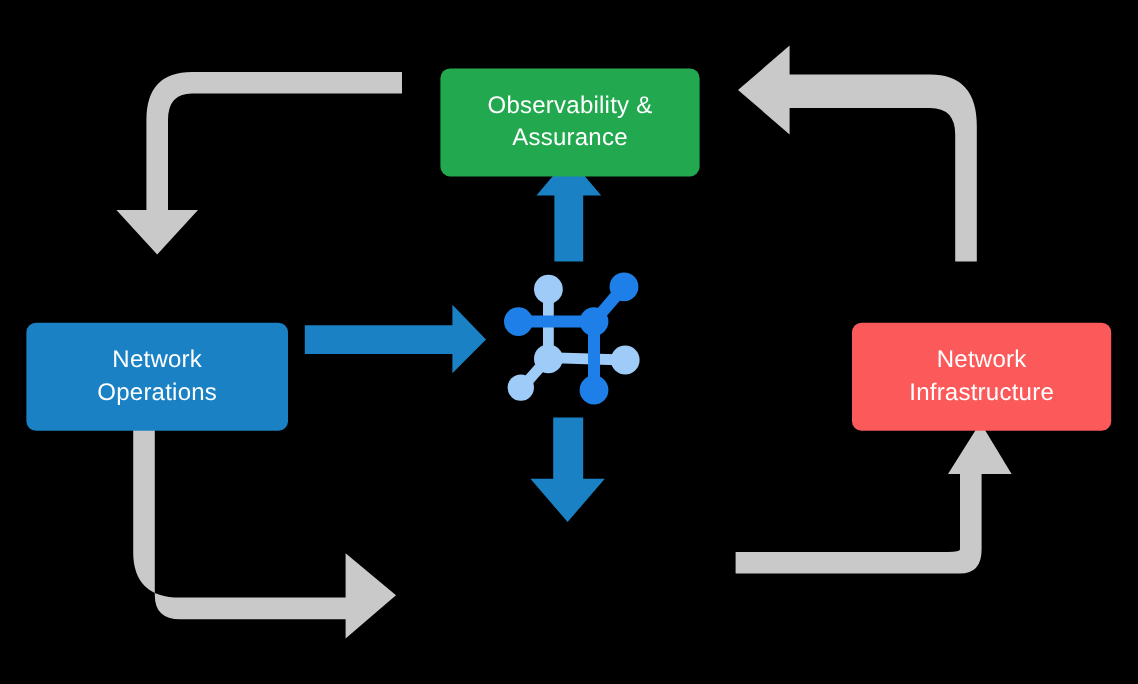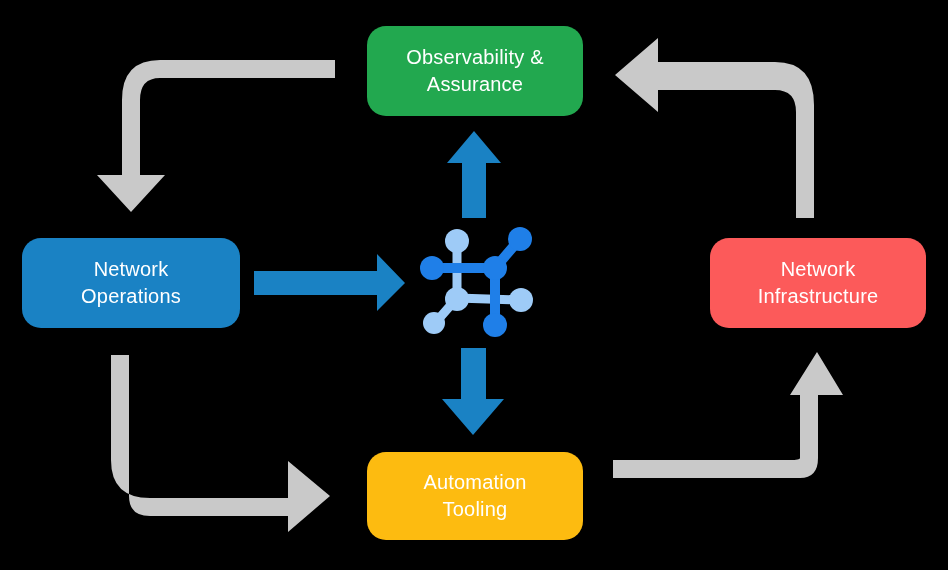--- a/index.html
+++ b/index.html
@@ -12,32 +12,33 @@
   }
   #canvas {
     position: relative;
     width: 948px;
     height: 570px;
     background: #000000;
     overflow: hidden;
   }
   .node-box {
     position: absolute;
-    border-radius: 19px;
+    border-radius: 8px;
     display: flex;
     align-items: center;
     justify-content: center;
     text-align: center;
     color: #ffffff;
     font-size: 20px;
     line-height: 1.35;
     font-weight: 400;
     letter-spacing: 0.2px;
     box-sizing: border-box;
     padding: 6px 10px;
+    margin-top: 31px;
   }
   .node-box span { display: block; white-space: pre-line; }
 
   #box-observability { left: 367px; top: 26px;  width: 216px; height: 90px; }
   #box-operations    { left: 22px;  top: 238px; width: 218px; height: 90px; }
   #box-infrastructure{ left: 710px; top: 238px; width: 216px; height: 90px; }
   #box-automation    { left: 367px; top: 452px; width: 216px; height: 88px; }
 
   .svg-layer {
     position: absolute;
@@ -180,18 +181,14 @@
   <div class="node-box" id="box-operations" style="background:#1a82c4;">
     <span>Network
 Operations</span>
   </div>
 
   <div class="node-box" id="box-infrastructure" style="background:#fc5a5a;">
     <span>Network
 Infrastructure</span>
   </div>
 
-  <div class="node-box" id="box-automation" style="background:#fdbb10;">
-    <span>Automation
-Tooling</span>
-  </div>
 
 </div>
 
 </body></html>

